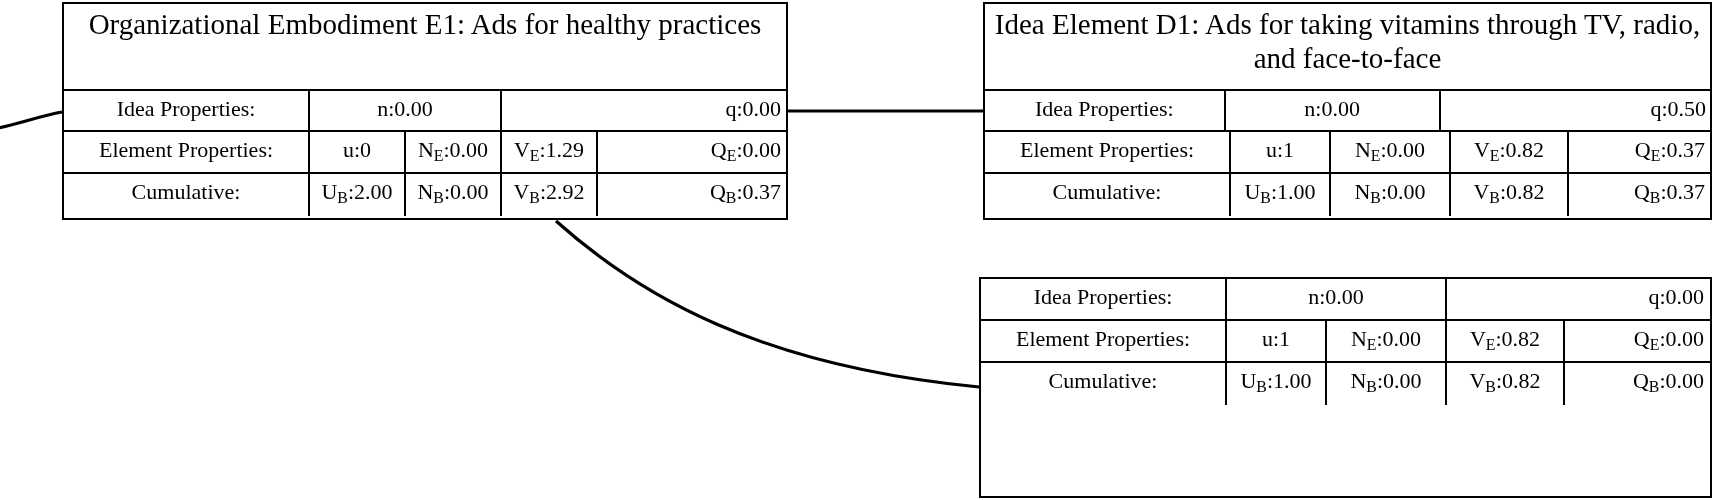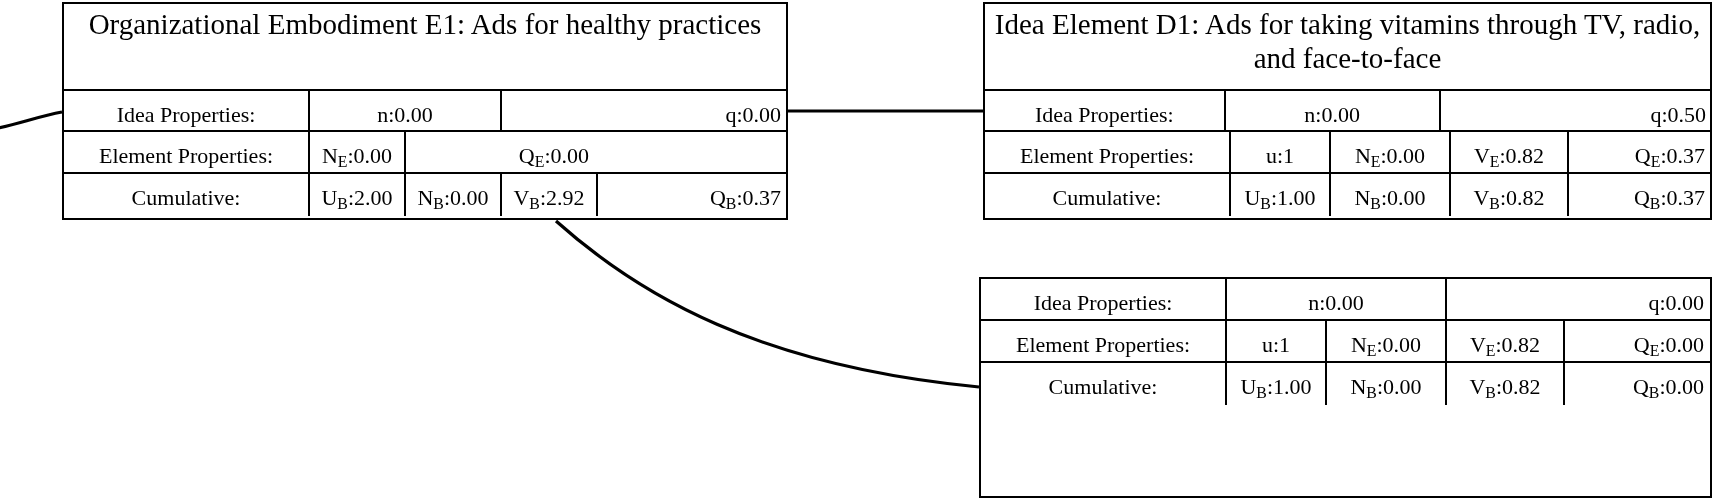--- a/index.html
+++ b/index.html
@@ -49,21 +49,21 @@
     display: flex;
     box-sizing: border-box;
     border-bottom: 2.4px solid #000;
   }
   .prow:last-child { border-bottom: none; }
   .cell {
     box-sizing: border-box;
     text-align: center;
     font-size: 22px;
     line-height: 1.0;
-    padding: 13px 4px 8px 4px;
+    padding: 7px 4px 8px 4px;
     border-right: 2.4px solid #000;
     white-space: nowrap;
     overflow: hidden;
   }
   .cell:last-child { border-right: none; text-align: right; }
   .lbl {  }
   sub {
     font-size: 0.72em;
     line-height: 0;
     vertical-align: -0.28em;
@@ -126,21 +126,23 @@
     <div class="node-title">Organizational Embodiment E1: Ads for healthy practices</div>
 
     <div class="prow r1">
       <div class="cell lbl">Idea Properties:</div>
       <div class="cell c-wide-n">n:0.00</div>
       <div class="cell c-wide-q">q:0.00</div>
     </div>
 
     <div class="prow">
       <div class="cell lbl">Element Properties:</div>
+      <div class="cell c-u">u:0</div>
       <div class="cell c-n"><span>N</span><sub>E</sub><span>:0.00</span></div>
+      <div class="cell c-v"><span>V</span><sub>E</sub><span>:1.29</span></div>
       <div class="cell c-q"><span>Q</span><sub>E</sub><span>:0.00</span></div>
     </div>
 
     <div class="prow">
       <div class="cell lbl">Cumulative:</div>
       <div class="cell c-u"><span>U</span><sub>B</sub><span>:2.00</span></div>
       <div class="cell c-n"><span>N</span><sub>B</sub><span>:0.00</span></div>
       <div class="cell c-v"><span>V</span><sub>B</sub><span>:2.92</span></div>
       <div class="cell c-q"><span>Q</span><sub>B</sub><span>:0.37</span></div>
     </div>

